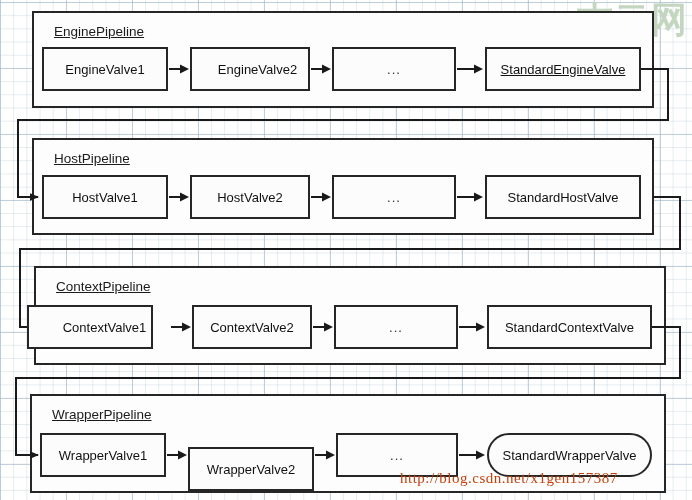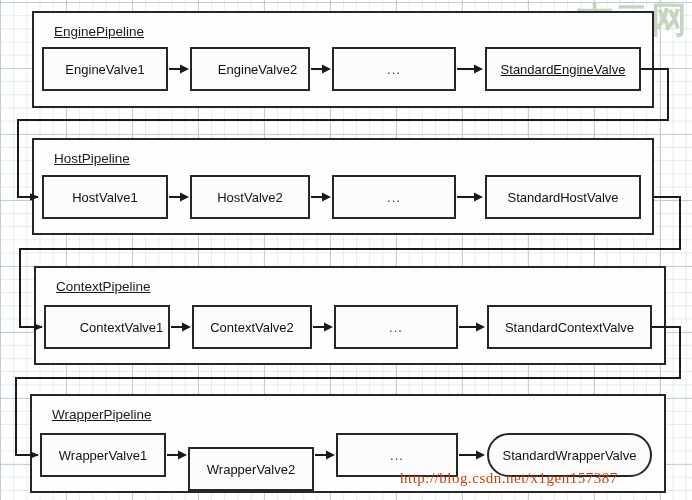--- a/index.html
+++ b/index.html
@@ -172,21 +172,21 @@
 <div class="valve ellipsis" style="left:332px; top:175px; width:124px;">...</div>
 <svg class="arrow" style="left:457px; top:191px; width:27px;" width="27" height="12" viewBox="0 0 27 12">
   <path d="M0,6 L18,6" stroke="#1a1a1a" stroke-width="2" fill="none"></path>
   <path d="M17,1.5 L26,6 L17,10.5 z" fill="#1a1a1a"></path>
 </svg>
 <div class="valve" style="left:485px; top:175px; width:156px;">StandardHostValve</div>
 
 <div class="pipeline" style="left:34px; top:266px; width:632px; height:99px;">
   <div class="pipeline-title">ContextPipeline</div>
 </div>
-<div class="valve" style="left:44px; top:305px; width:126px;padding-left:29px;">ContextValve1</div>
+<div class="valve" style="left:27px; top:305px; width:126px;padding-left:29px;">ContextValve1</div>
 <svg class="arrow" style="left:171px; top:321px; width:21px;" width="21" height="12" viewBox="0 0 21 12">
   <path d="M0,6 L12,6" stroke="#1a1a1a" stroke-width="2" fill="none"></path>
   <path d="M11,1.5 L20,6 L11,10.5 z" fill="#1a1a1a"></path>
 </svg>
 <div class="valve" style="left:192px; top:305px; width:120px;">ContextValve2</div>
 <svg class="arrow" style="left:313px; top:321px; width:21px;" width="21" height="12" viewBox="0 0 21 12">
   <path d="M0,6 L12,6" stroke="#1a1a1a" stroke-width="2" fill="none"></path>
   <path d="M11,1.5 L20,6 L11,10.5 z" fill="#1a1a1a"></path>
 </svg>
 <div class="valve ellipsis" style="left:334px; top:305px; width:124px;">...</div>

